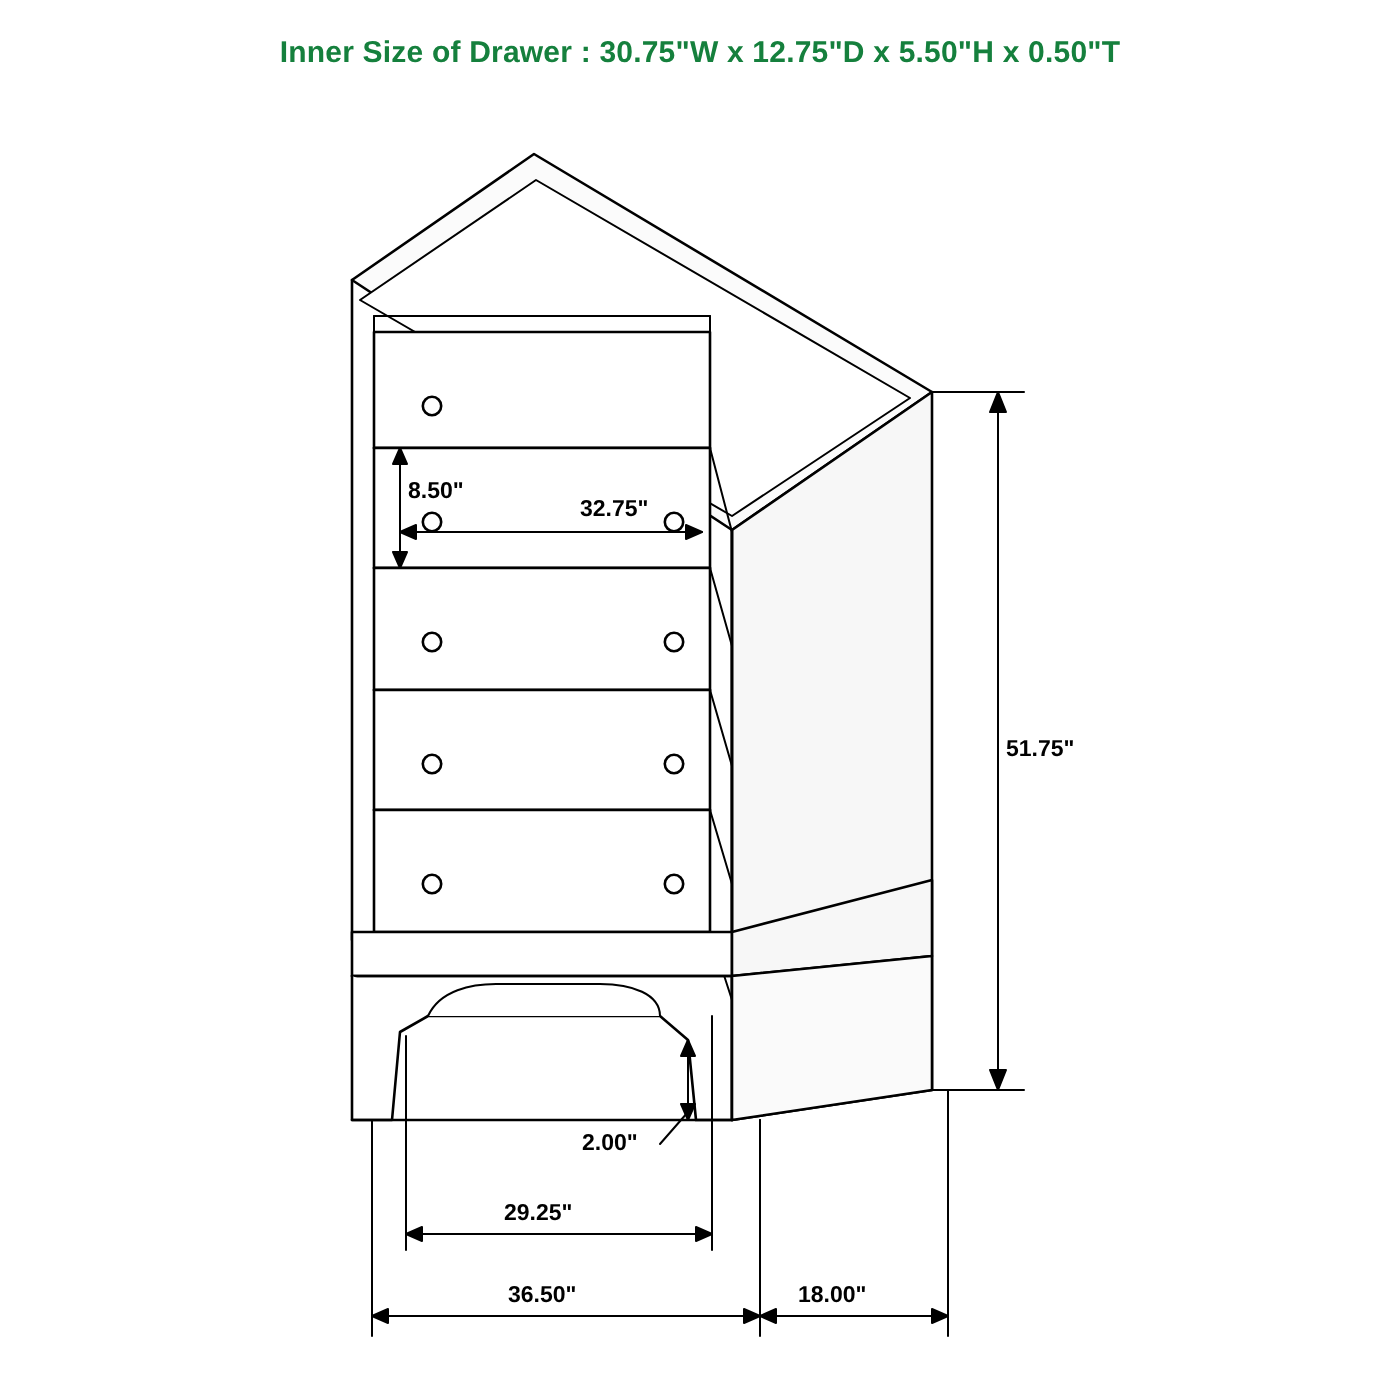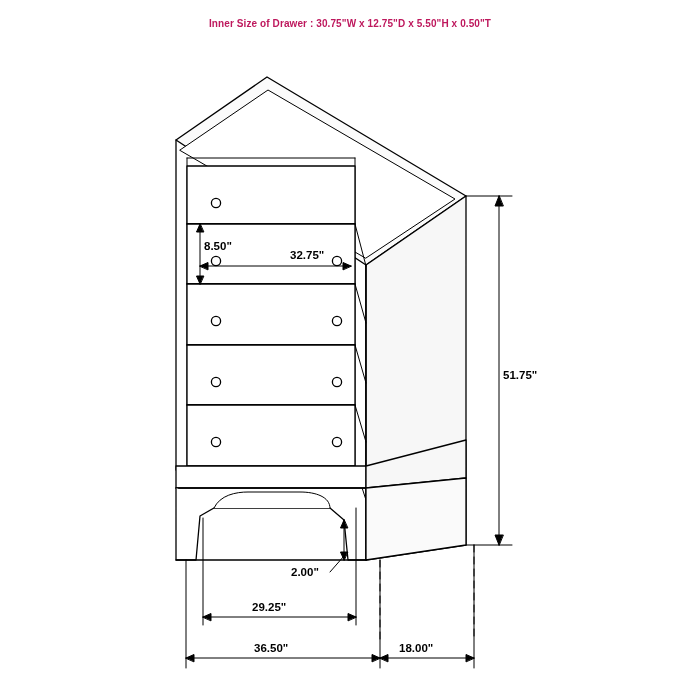--- a/index.html
+++ b/index.html
@@ -19,24 +19,24 @@
     position: relative;
     width: 700px;
     height: 700px;
   }
   .title {
     position: absolute;
     top: 18px;
     left: 0;
     width: 700px;
     text-align: center;
-    font-size: 10px;
+    font-size: 15px;
     font-weight: bold;
     letter-spacing: 0.1px;
-    color: #be185d;
+    color: #15803d;
   }
   svg.diagram {
     position: absolute;
     top: 0;
     left: 0;
     width: 700px;
     height: 700px;
   }
   .lbl {
     position: absolute;

